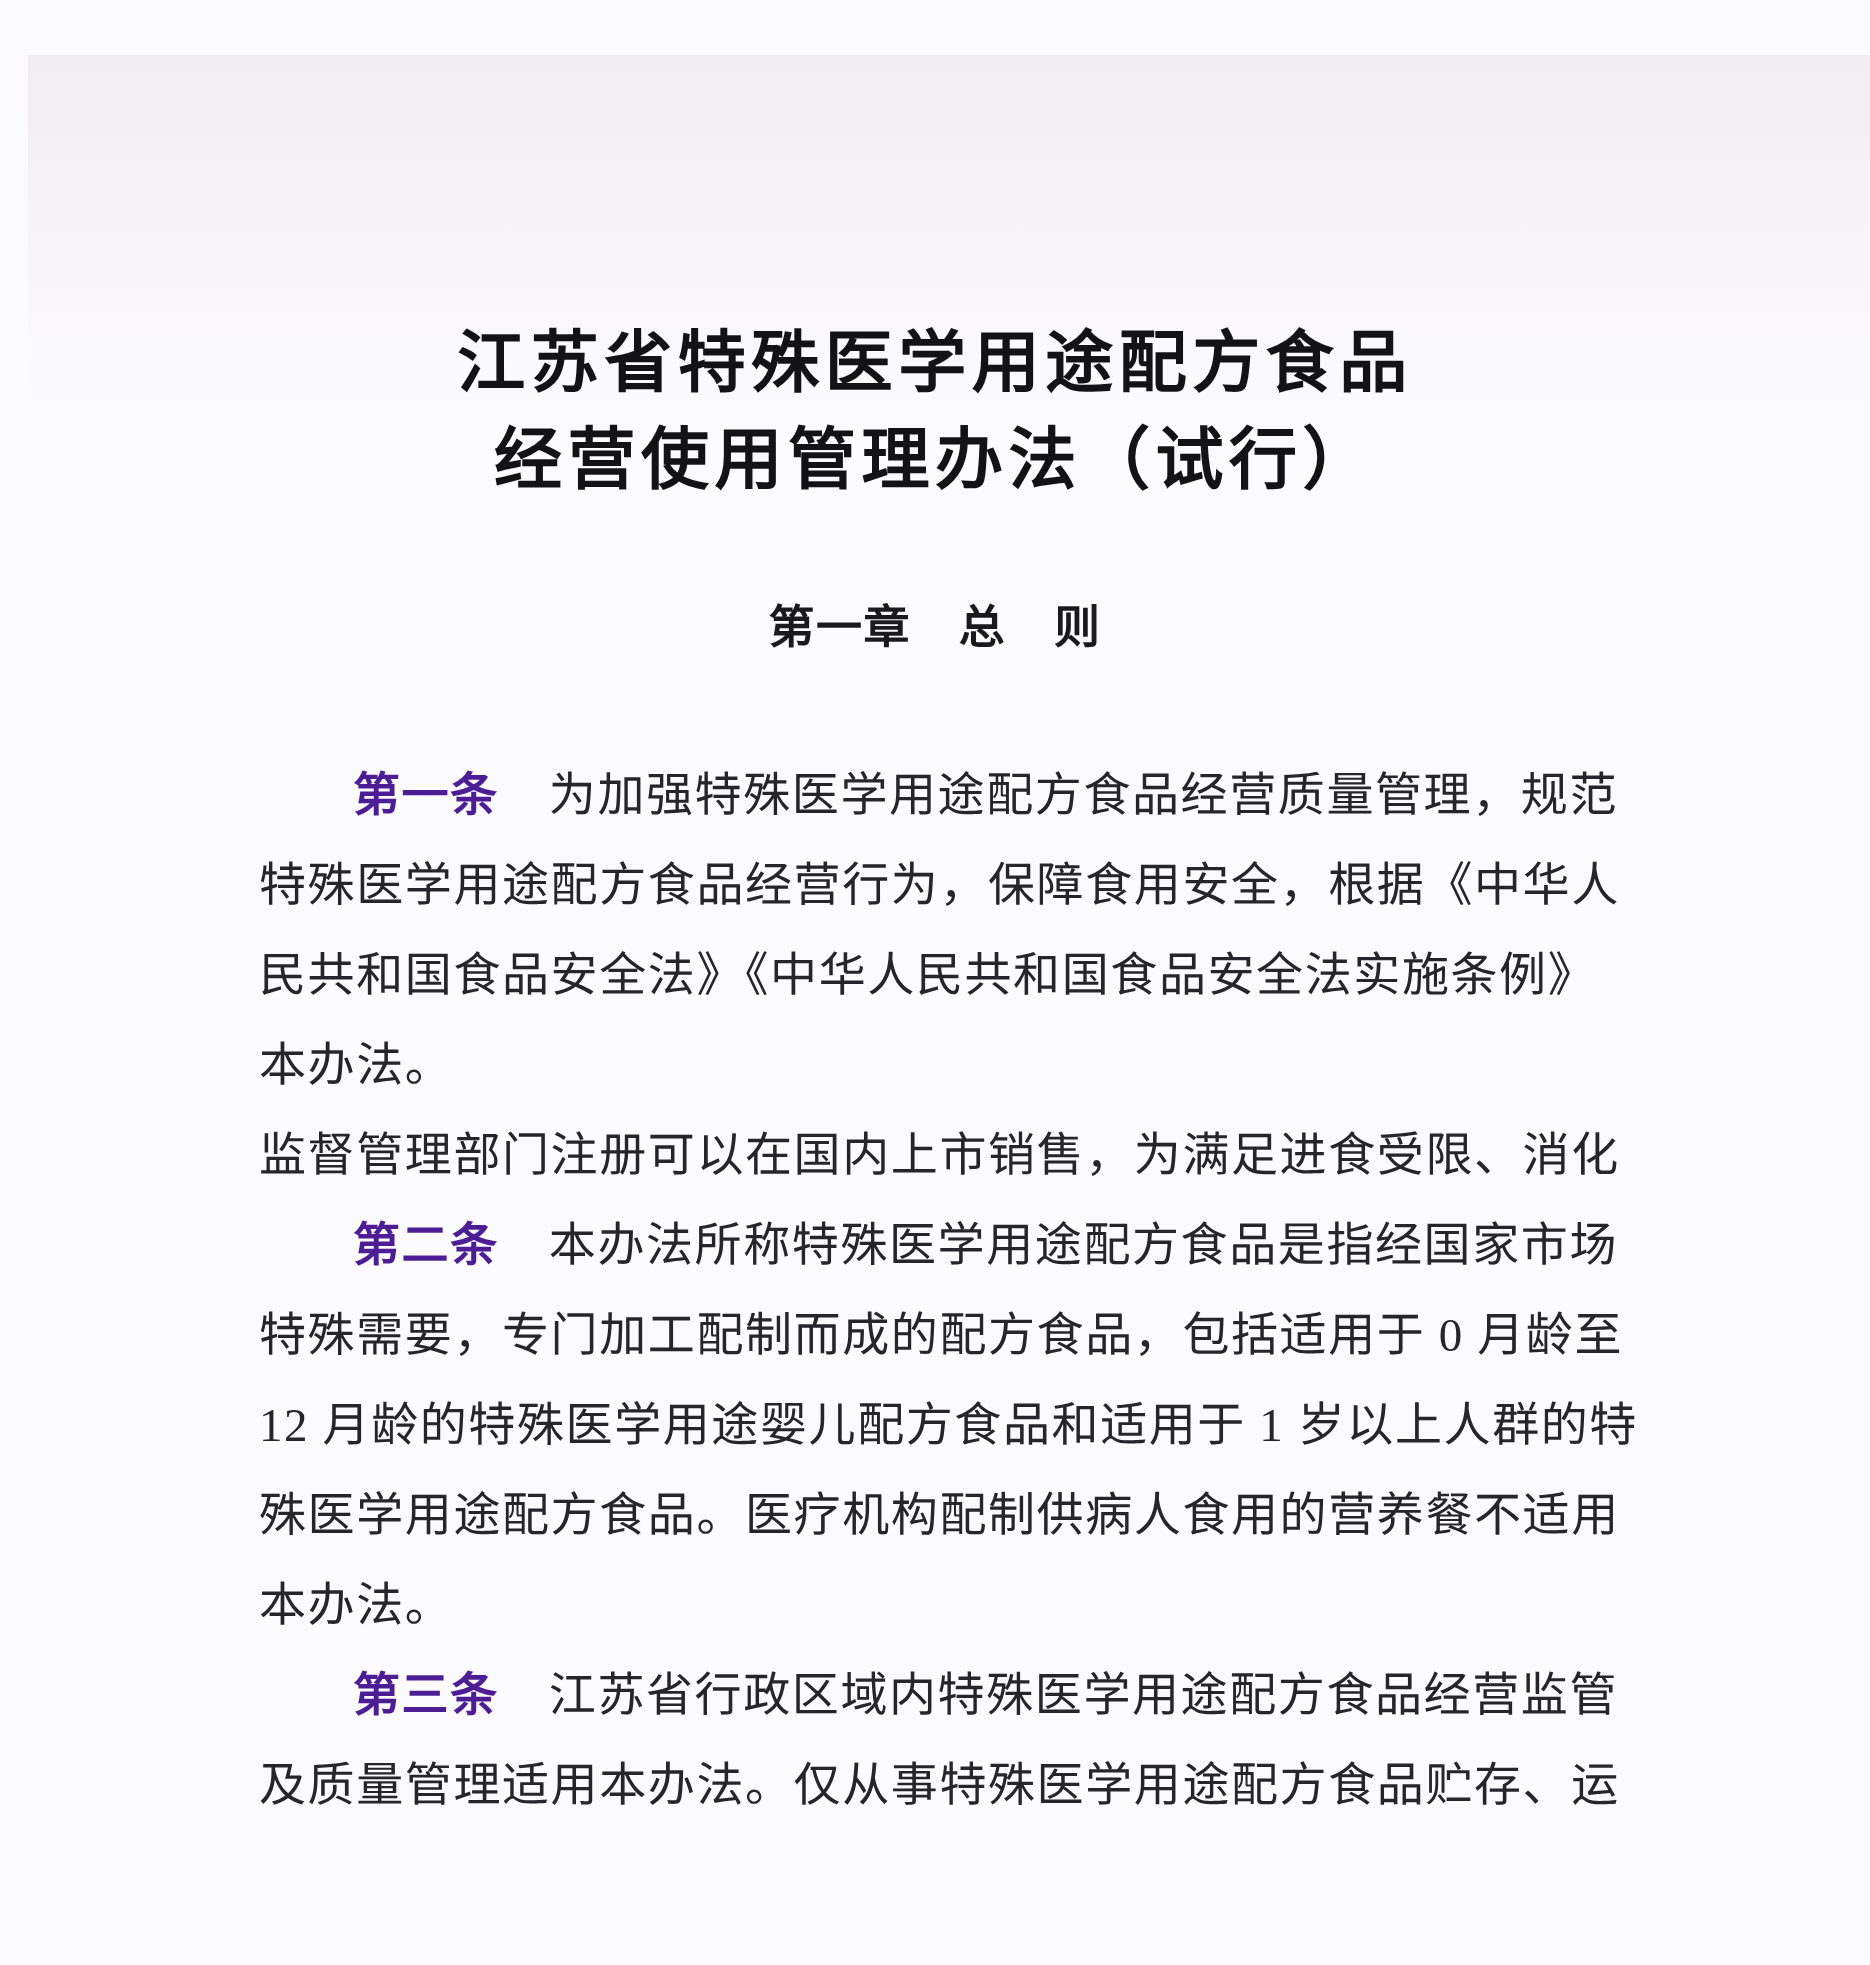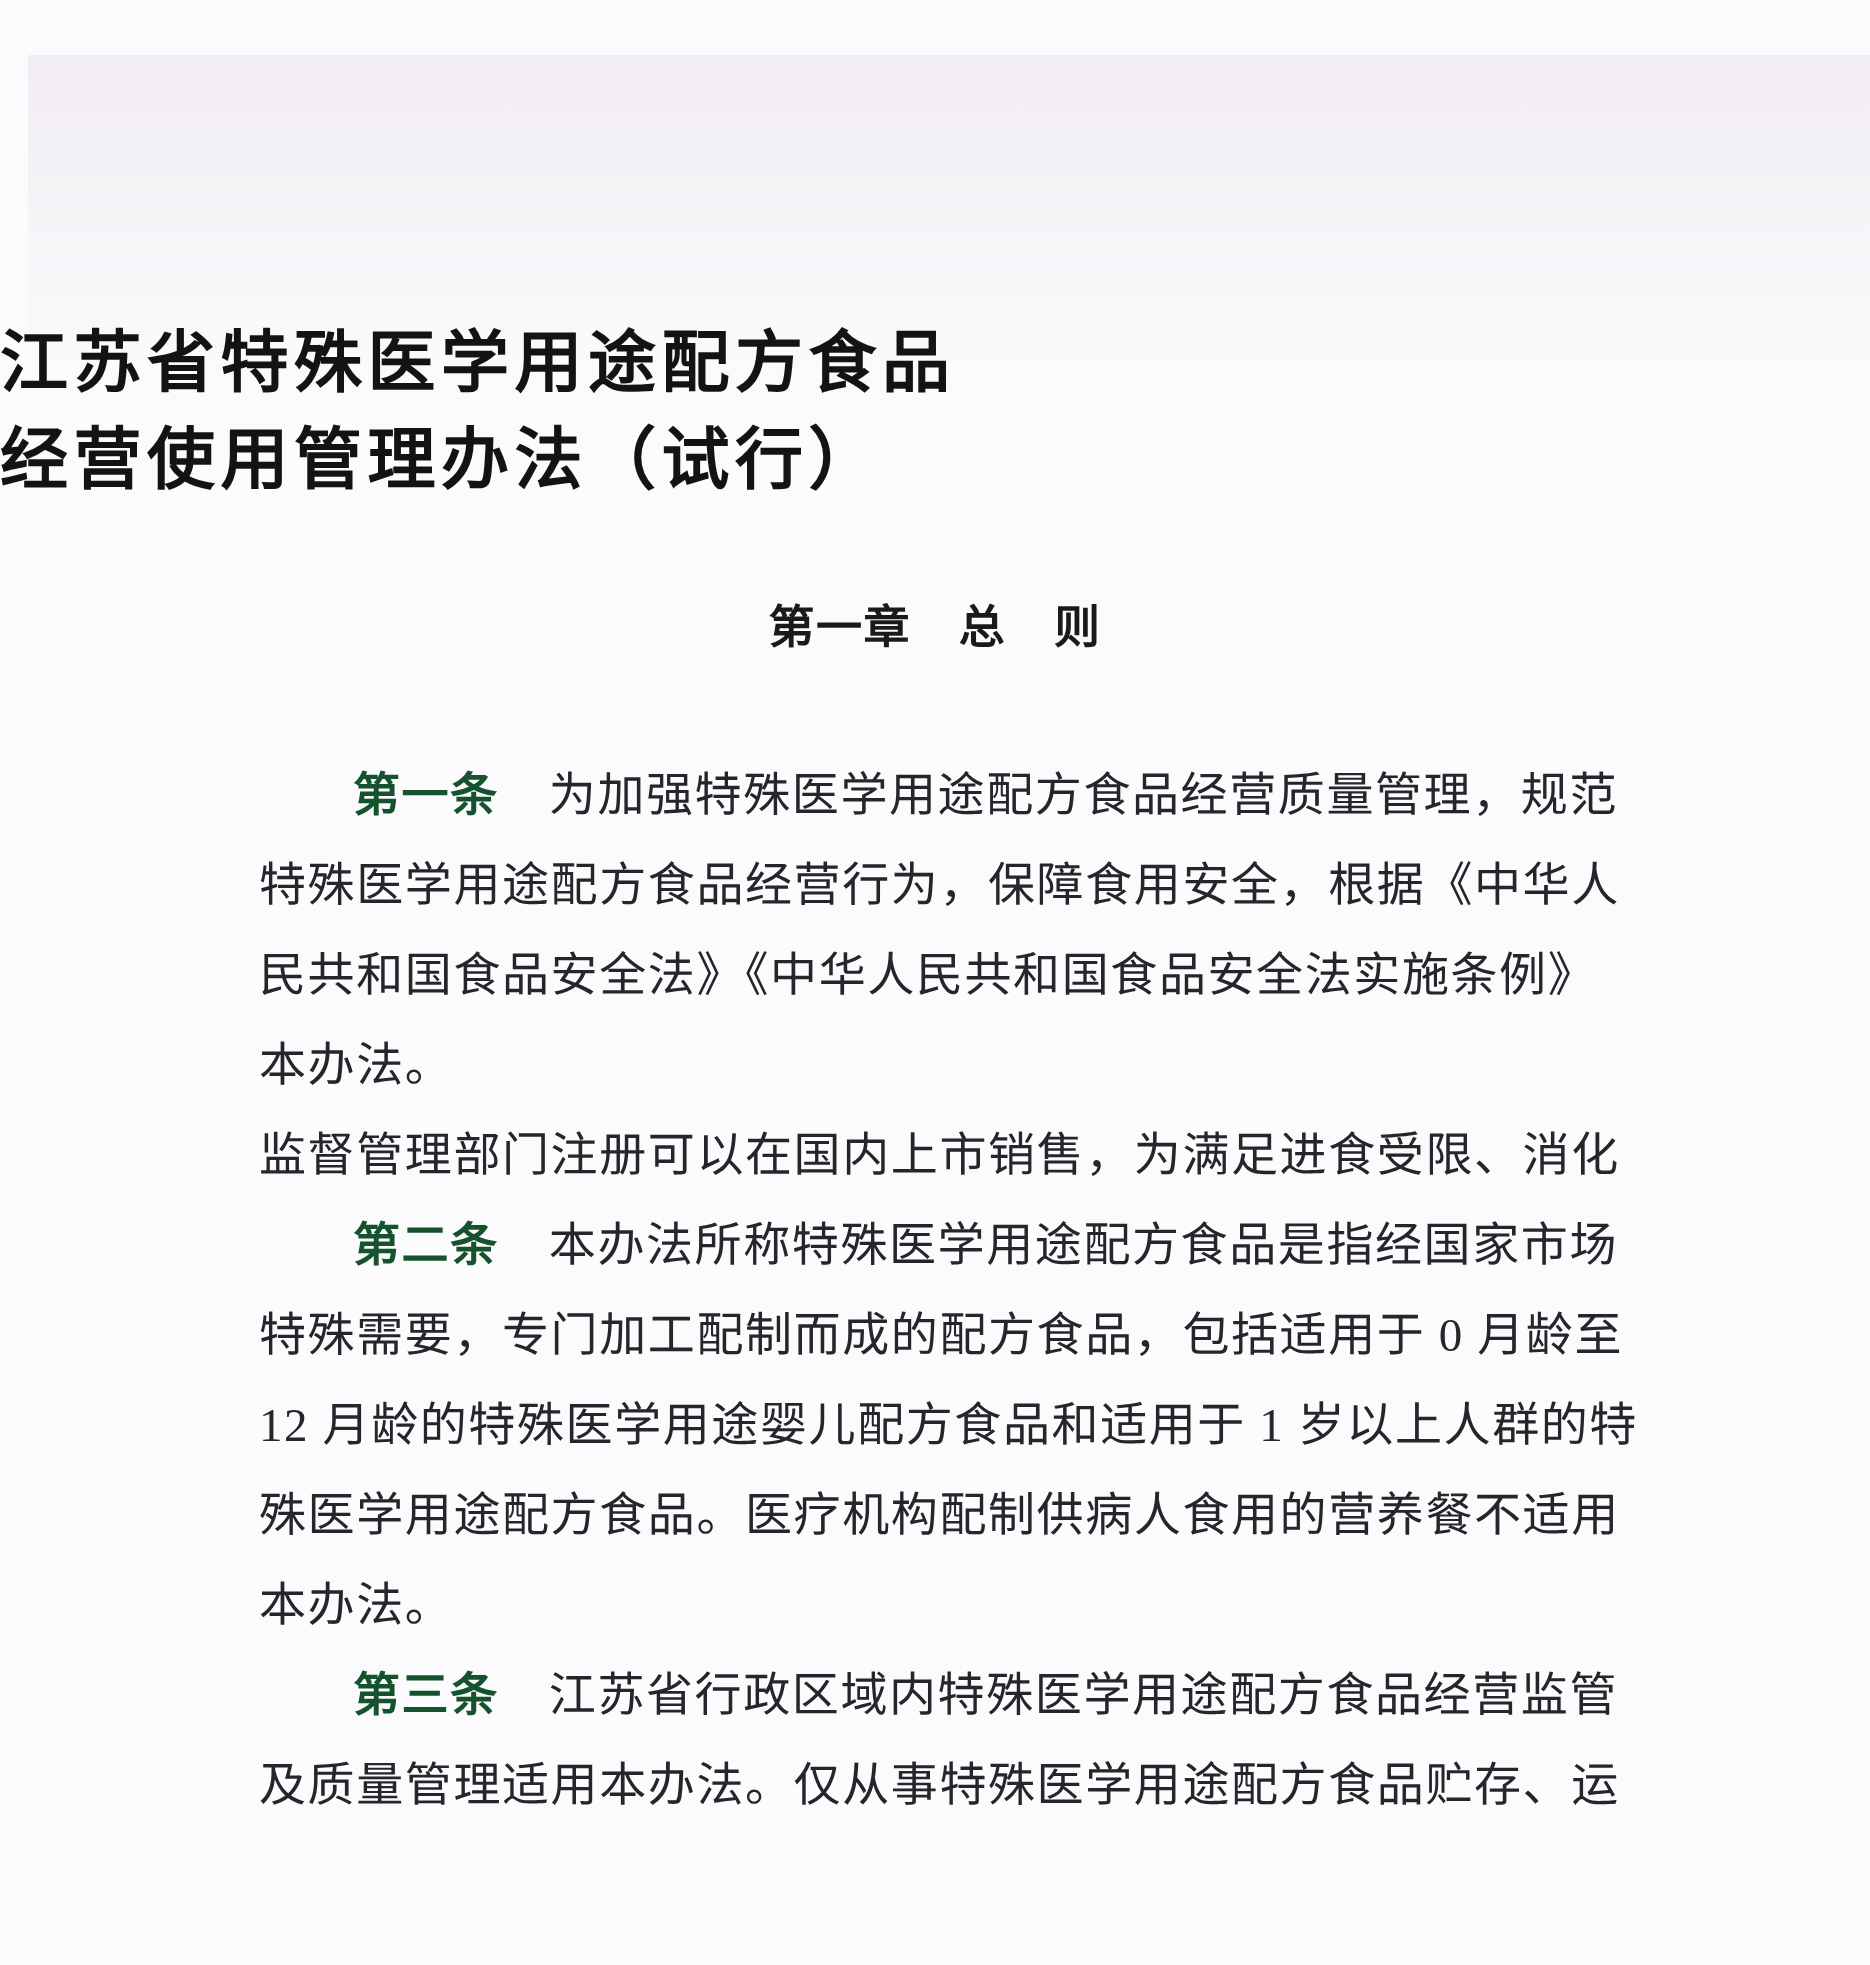--- a/index.html
+++ b/index.html
@@ -15,41 +15,42 @@
     position:absolute;left:27.5px;top:55px;right:0;height:389px;
     background:linear-gradient(180deg,
       rgba(234,228,236,0.60) 0%,
       rgba(240,236,242,0.40) 45%,
       rgba(247,245,249,0.15) 80%,
       rgba(251,250,252,0) 100%);
     pointer-events:none;
   }
   .doc-title{
     position:absolute;top:314px;left:0;width:100%;margin:0;
+    text-align:center;
     font-family:"DejaVu Sans","Liberation Sans",sans-serif;
     font-weight:700;font-size:68px;line-height:97px;letter-spacing:5.5px;
     color:#131315;
   }
   .t-line{display:block;}
   .chapter{
     position:absolute;top:585px;left:0;width:100%;margin:0;
     text-align:center;
     font-family:Liberation Serif, serif;
     font-weight:700;font-size:46px;line-height:86px;letter-spacing:1.6px;
     color:#1a1a1c;
   }
   .doc-body{
     position:absolute;top:750px;left:259px;width:1365px;
     font-size:47px;line-height:90px;letter-spacing:1.6px;
   }
   .line{white-space:nowrap;}
   .line.first{text-indent:94px;}
   .art-num{
     font-family:"DejaVu Sans","Liberation Sans",sans-serif;
-    font-weight:700;margin-right:50px;color:#14532d;
+    font-weight:700;margin-right:50px;color:#4c1d95;
   }
 </style>
 </head>
 <body>
 
 <div class="page">
   <div class="scan-tint"></div>
 
   <h1 class="doc-title">
     <span class="t-line">江苏省特殊医学用途配方食品</span>

